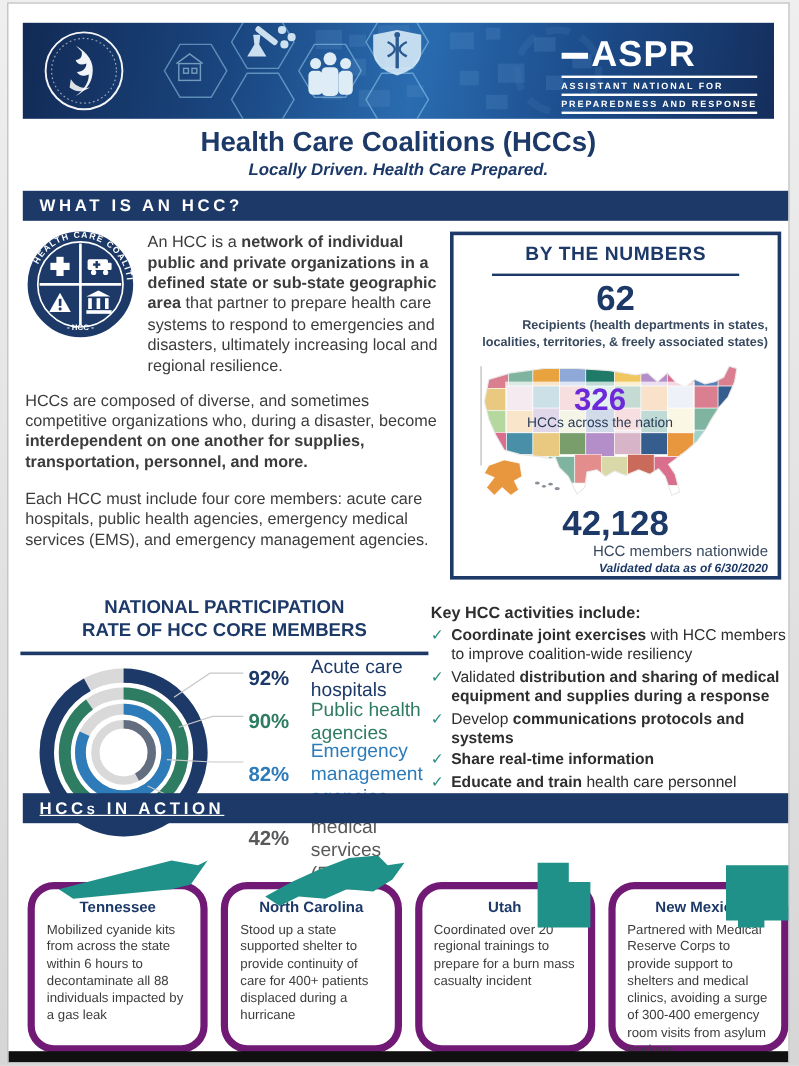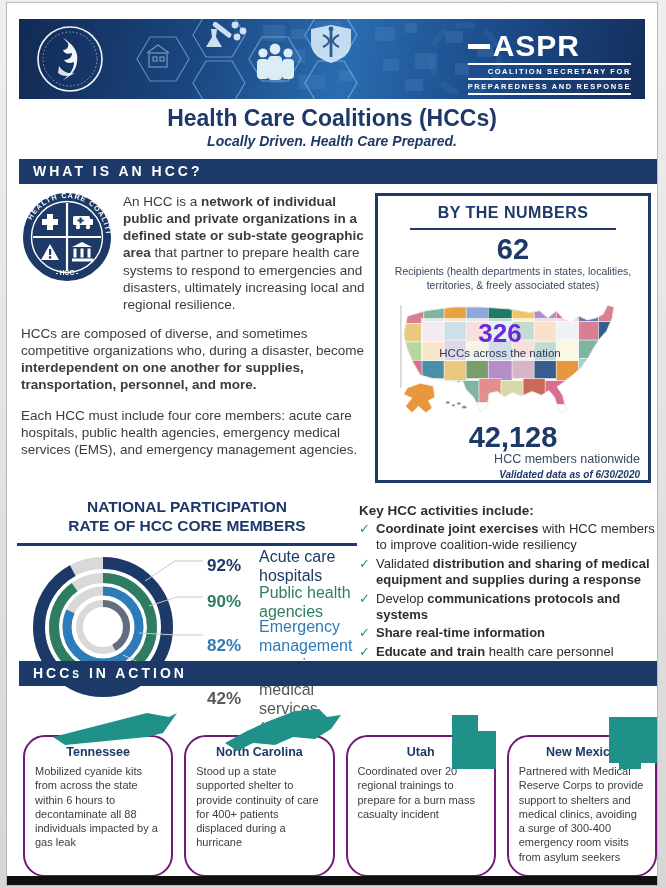--- a/index.html
+++ b/index.html
@@ -6,49 +6,49 @@
   body{font-family:"Liberation Sans","DejaVu Sans",sans-serif;background:#c9c9c9;}
   .canvas{position:relative;width:666px;height:888px;background:linear-gradient(180deg,#efefef,#d6d6d6);overflow:hidden;}
   .page{position:absolute;left:6px;top:2px;width:650px;height:882px;background:#ffffff;border:1px solid #b9b9b9;overflow:hidden;}
 
   
   .header-band{position:absolute;left:12px;top:16px;width:626px;height:80px;
     background:linear-gradient(100deg,#122a55 0%,#1a4680 28%,#2a6cb0 52%,#1d4f8f 72%,#142e5c 100%);overflow:hidden;}
   .tech-squares{position:absolute;right:130px;top:0;width:260px;height:80px;opacity:.5;}
   .hhs-logo{position:absolute;left:14px;top:3px;}
   .hex-strip{position:absolute;left:88px;top:0;}
-  .aspr{position:absolute;right:14px;top:12px;color:#fff;text-align:right;}
+  .aspr{position:absolute;right:14px;top:12px;color:#fff;text-align:left;}
   .aspr-word{font-size:30px;font-weight:bold;letter-spacing:1px;line-height:30px;display:flex;align-items:center;}
   .aspr-dash{display:inline-block;width:22px;height:5px;background:#fff;margin-right:3px;}
   .aspr-sub{border-top:2px solid #fff;margin-top:2px;padding-top:2px;font-size:7.5px;letter-spacing:1.6px;font-weight:bold;}
   .aspr-sub.last{border-bottom:2px solid #fff;padding-bottom:2px;}
 
   
   .doc-title{position:absolute;left:0;top:102px;width:100%;text-align:center;color:#1c3968;font-size:23px;font-weight:bold;}
   .doc-subtitle{position:absolute;left:0;top:130px;width:100%;text-align:center;color:#1c3968;font-size:14px;font-weight:bold;font-style:italic;}
 
   .section-band{position:absolute;left:12px;width:638px;height:25px;background:#1c3968;color:#fff;
     font-size:14px;font-weight:bold;letter-spacing:3px;line-height:25px;padding-left:14px;box-sizing:border-box;}
   .band-what{top:156px;}
-  .band-action{top:658px;font-variant:small-caps;}
+  .band-action{top:658px;font-variant:small-caps;text-decoration:underline;}
 
   
   .what-col{position:absolute;left:14px;top:188px;width:352px;color:#3c3c3c;font-size:13.5px;line-height:1.27;}
   .intro-row{display:flex;gap:10px;align-items:flex-start;}
   .intro-row p{margin:2px 0 0 0;width:248px;}
   .what-col .p2{margin:12px 0 0 0;}
   .what-col .p3{margin:13px 0 0 0;}
   .bold{font-weight:bold;}
 
   
   .numbers-box{position:absolute;left:368px;top:190px;width:276px;height:290px;border:3px solid #1c3968;box-sizing:border-box;background:#fff;padding:8px 8px 4px 8px;}
   .numbers-title{text-align:center;color:#1c3968;font-weight:bold;font-size:16px;letter-spacing:.5px;}
   .numbers-rule{border:none;border-top:2px solid #1c3968;margin:6px 24px 4px 24px;}
   .stat-value{text-align:center;color:#1c3968;font-weight:bold;font-size:29px;line-height:1.05;}
-  .stat-label{text-align:center;color:#39495f;font-size:10.5px;line-height:1.25;margin-top:1px;}
+  .stat-label{text-align:right;color:#39495f;font-size:10.5px;line-height:1.25;margin-top:1px;font-weight:bold;}
   .map-wrap{position:relative;width:248px;height:124px;margin:4px auto 0 auto;}
   .map-overlay{position:absolute;left:32px;top:22px;width:150px;background:rgba(255,255,255,.72);text-align:center;padding:2px 4px;}
   .map-overlay .ov-num{color:#6d28d9;font-weight:bold;font-size:26px;line-height:1;}
   .map-overlay .ov-lab{color:#283b57;font-size:11.5px;margin-top:1px;}
   .stat2-label{font-size:12.5px;color:#39495f;text-align:right;}
   .numbers-note{text-align:right;color:#1c3968;font-size:10px;font-style:italic;font-weight:bold;margin-top:3px;}
 
   
   .part-title{position:absolute;left:10px;top:494px;width:340px;text-align:center;color:#1c3968;font-weight:bold;font-size:15.5px;line-height:1.25;
     border-bottom:3px solid #1c3968;padding-bottom:7px;}
@@ -61,21 +61,21 @@
 
   
   .activities{position:absolute;left:352px;top:500px;width:296px;color:#2e2e2e;}
   .act-title{font-size:13.5px;font-weight:bold;margin-bottom:3px;}
   .act-list{list-style:none;margin:0;padding:0;font-size:13px;line-height:1.26;}
   .act-list li{position:relative;padding-left:17px;margin-bottom:2px;}
   .check{position:absolute;left:0;top:0;color:#2a8f80;font-weight:bold;}
 
   
   .cards{position:absolute;left:16px;top:732px;width:634px;height:142px;display:flex;gap:11px;}
-  .card{flex:1;border:2px solid #701a75;border-radius:22px;background:#fff;position:relative;padding:6px 10px 8px 10px;box-sizing:border-box;}
+  .card{flex:1;border:6px solid #701a75;border-radius:22px;background:#fff;position:relative;padding:6px 10px 8px 10px;box-sizing:border-box;}
   .card-title{text-align:center;color:#1c3968;font-weight:bold;font-size:12.5px;margin-top:2px;}
   .card-text{color:#3c3c3c;font-size:11px;line-height:1.3;margin-top:5px;}
   .state-shape{position:absolute;z-index:3;}
   .shape-tn{top:-26px;right:-8px;}
   .shape-nc{top:-28px;right:-10px;}
   .shape-ut{top:-24px;right:-4px;}
   .shape-nm{top:-22px;right:-10px;}
 
   .bottom-bar{position:absolute;left:0;bottom:0;width:100%;height:9px;background:#101010;}
 </style>
@@ -155,21 +155,21 @@
           <path d="M216 16 C224 20 224 24 216 28 M232 16 C224 20 224 24 232 28" stroke="#2a5a8f" stroke-width="2" fill="none"></path>
           <circle cx="224" cy="10" r="2.4" fill="#2a5a8f"></circle>
         </g>
       </svg>
 
       <div class="aspr">
         <div class="aspr-word">
             <span class="aspr-dash"></span>
             <span>ASPR</span>
           </div>
-        <div class="aspr-sub">COALITION SECRETARY FOR</div>
+        <div class="aspr-sub">ASSISTANT NATIONAL FOR</div>
         <div class="aspr-sub last">PREPAREDNESS AND RESPONSE</div>
       </div>
     </div>
 
     <div class="doc-title">Health Care Coalitions (HCCs)</div>
     <div class="doc-subtitle">Locally Driven. Health Care Prepared.</div>
 
     <div class="section-band band-what">WHAT IS AN HCC?</div>
 
     <div class="what-col">

